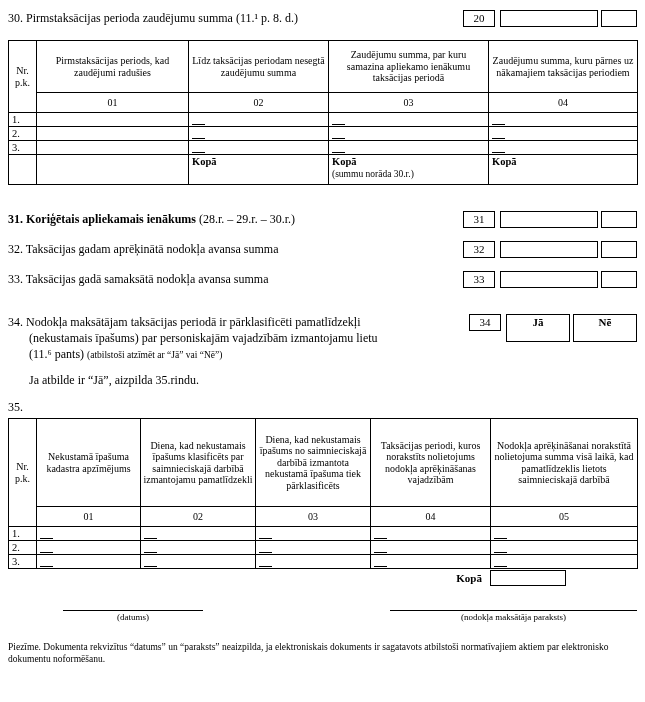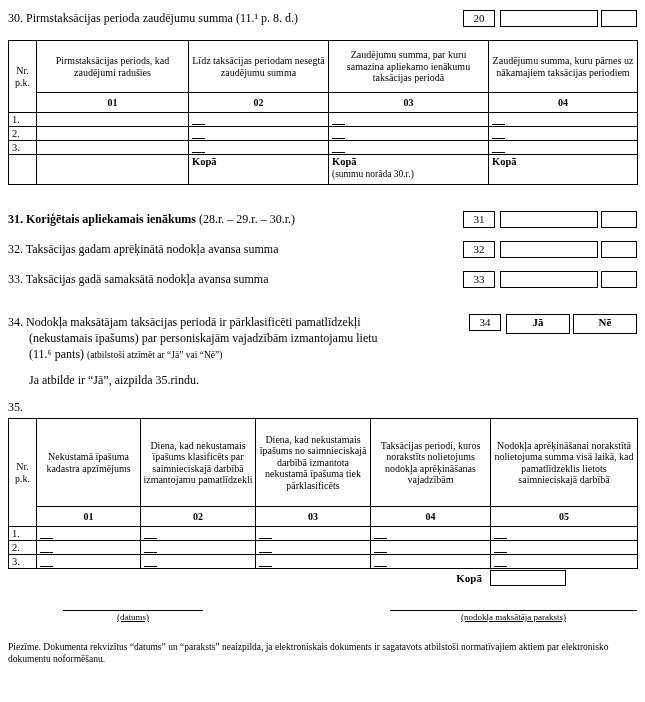--- a/index.html
+++ b/index.html
@@ -6,29 +6,29 @@
   html,body{margin:0;padding:0;}
   body{width:645px;height:702px;background:#fff;color:#000;font-family:"Liberation Serif",serif;}
   .page{position:relative;width:645px;height:702px;padding:8px 8px 0 8px;overflow:hidden;}
   .b{font-weight:bold;}
   .fl{display:flex;align-items:flex-start;gap:40px;}
   .lbl{flex:1;font-size:12px;line-height:16px;}
   .rgt{display:flex;align-items:flex-start;flex:none;}
   .numbox{width:32px;height:17px;border:1px solid #000;font-size:11px;line-height:15px;text-align:center;}
   .fw{width:98px;height:17px;border:1px solid #000;margin-left:5px;}
   .fn{width:36px;height:17px;border:1px solid #000;margin-left:3px;}
-  .ynbox{width:64px;height:20px;border:1px solid #000;margin-left:3px;font-size:11px;font-weight:bold;text-align:center;line-height:15px;}
+  .ynbox{width:64px;height:28px;border:1px solid #000;margin-left:3px;font-size:11px;font-weight:bold;text-align:center;line-height:15px;}
   .ynbox.first{margin-left:5px;}
   .l30{margin-top:2px;}
   table.frm{border-collapse:collapse;table-layout:fixed;width:629px;}
   .frm td{border:1px solid #000;font-size:10px;line-height:11.5px;text-align:center;vertical-align:middle;padding:1px 2px;overflow:hidden;}
   .t30{margin-top:13px;}
   .t30 tr.hdr td{height:52px;}
   .t35 tr.hdr td{height:88px;}
-  tr.codes td{height:20px;padding:0;font-weight:bold;}
+  tr.codes td{height:20px;padding:0;}
   tr.drow td{height:14px;text-align:left;font-size:10.5px;line-height:12px;padding:0 3px;}
   tr.foot td{height:30px;vertical-align:top;text-align:left;font-size:10.5px;line-height:12px;padding:1px 3px;}
   .fnote{font-size:9.5px;}
   .tick{display:inline-block;width:13px;height:9px;border-bottom:1px solid #000;vertical-align:middle;}
   .l31{margin-top:26px;}
   .l32{margin-top:13px;}
   .l33{margin-top:13px;}
   .l34{margin-top:26px;}
   .ind{margin-left:21px;}
   .smallnote{font-size:9.5px;}
@@ -37,21 +37,21 @@
   .t35{margin-top:3px;}
   .kopa-row{display:flex;justify-content:flex-end;align-items:center;width:558px;margin-top:1px;}
   .kopa-lbl{font-size:11px;margin-right:8px;}
   .kopa-box{width:76px;height:16px;border:1px solid #000;}
   .pap{margin-top:18px;font-size:12px;}
   .blank{display:inline-block;width:30px;height:11px;border-bottom:1px solid #000;}
   .sig-row{display:flex;justify-content:space-between;margin-top:24px;}
   .sig-left{width:140px;margin-left:55px;}
   .sig-right{width:247px;}
   .sig-line{height:0;border-top:1px solid #000;}
-  .sig-cap{text-align:center;font-size:9px;line-height:11px;margin-top:1px;text-decoration:underline;}
+  .sig-cap{text-align:center;font-size:9px;line-height:11px;margin-top:1px;}
   .footnote{margin-top:18px;font-size:9.5px;line-height:12px;}
 </style>
 </head>
 <body>
 
 <div class="page">
 
   <div class="fl l30">
     <div class="lbl">30. Pirmstaksācijas perioda zaudējumu summa (11.¹ p. 8. d.)</div>
     <div class="rgt">

